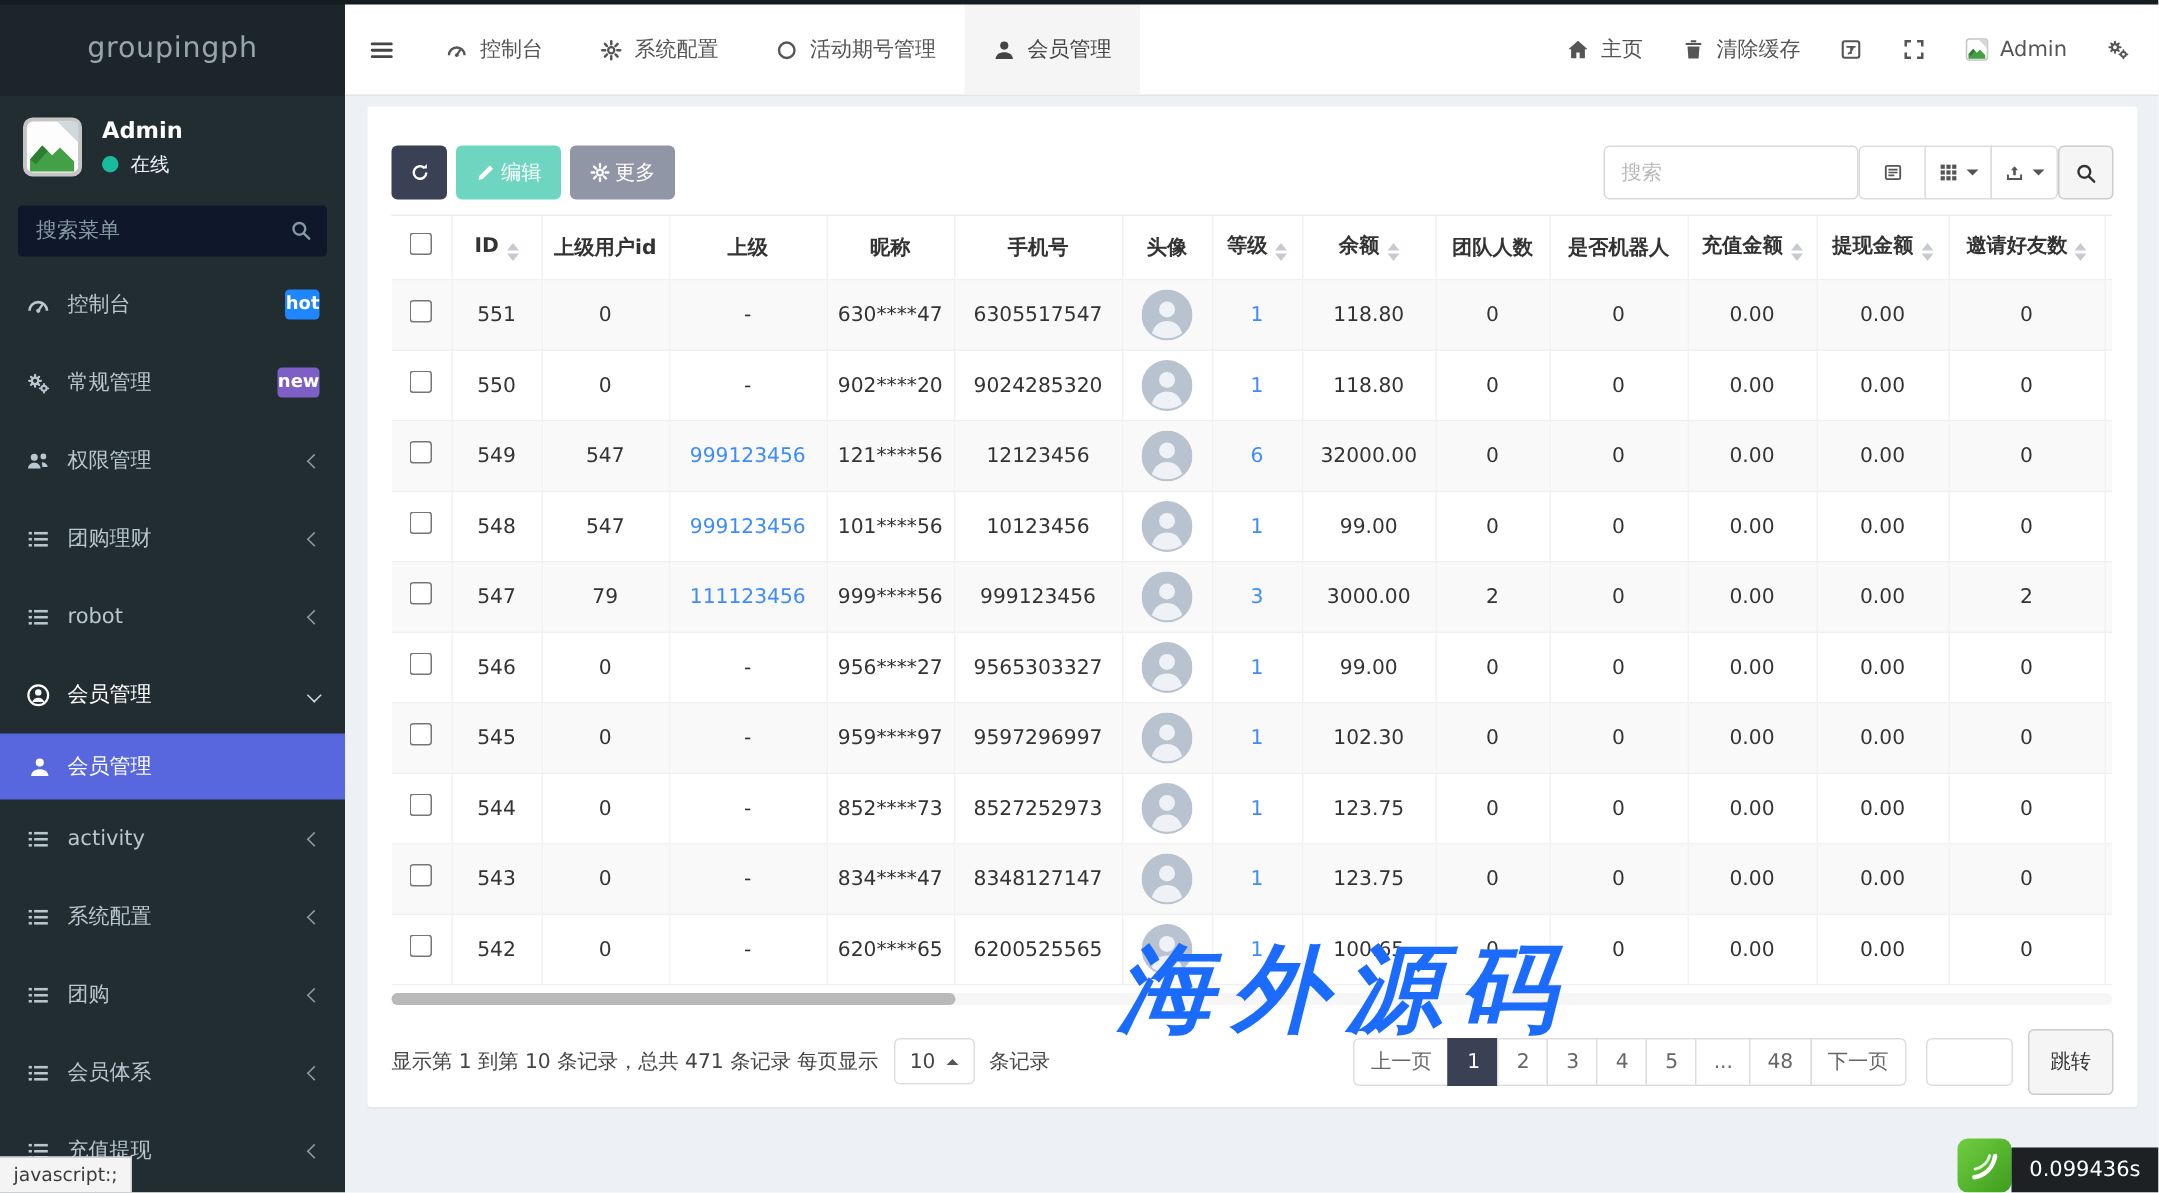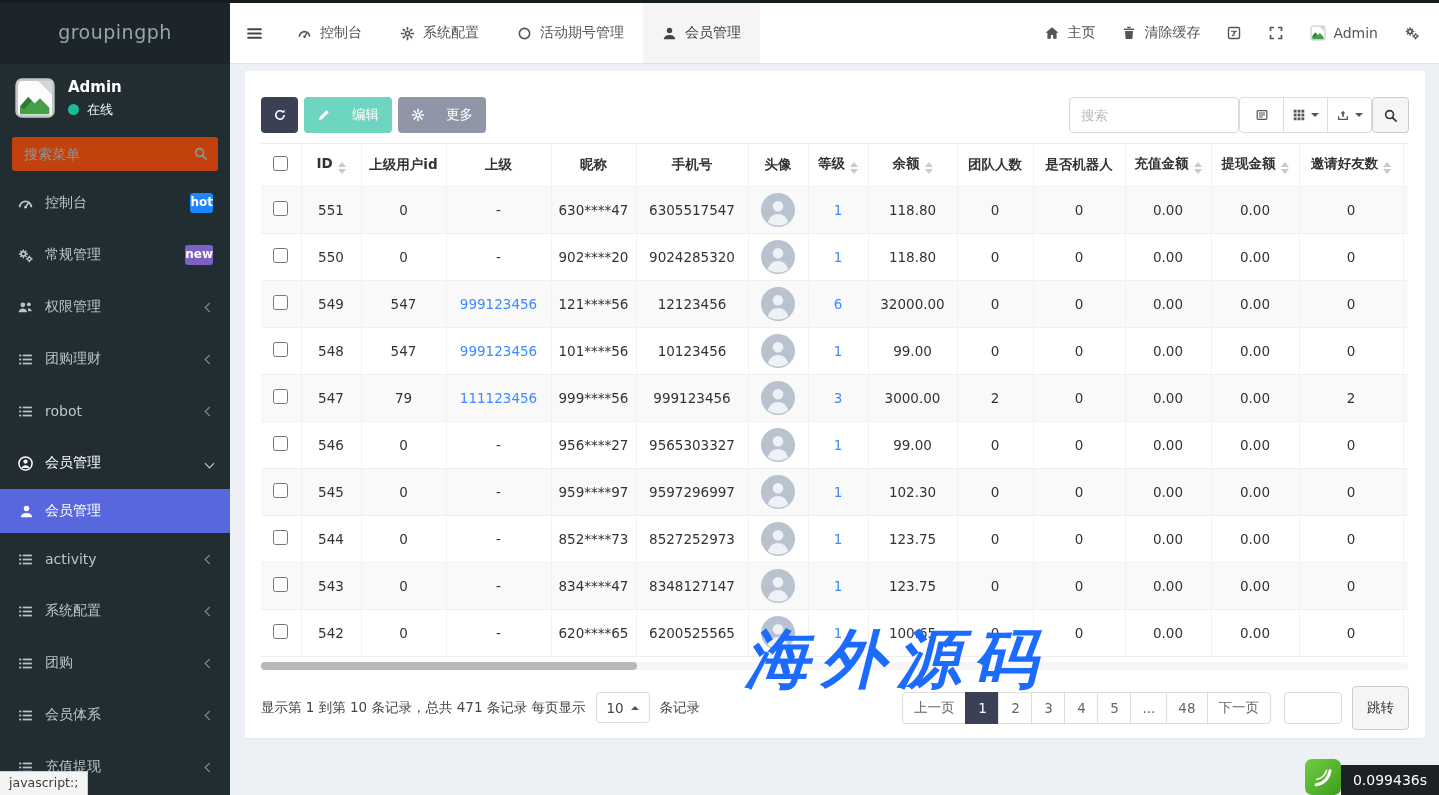--- a/index.html
+++ b/index.html
@@ -21,21 +21,21 @@
   .sidebar{position:absolute;left:0;top:0;bottom:0;width:230px;background:var(--sidebar-bg);z-index:20}
   .logo{height:64px;background:var(--logo-bg);display:flex;align-items:center;justify-content:center;
         color:#97a5ad;font-size:19px;font-weight:400;letter-spacing:.5px}
   .user-panel{display:flex;align-items:center;gap:12px;padding:13px 14px 8px}
   .user-avatar{width:42px;height:42px}
   .user-meta{display:flex;flex-direction:column;gap:5px}
   .user-name{color:#fff;font-weight:bold;font-size:15px}
   .user-status{display:flex;align-items:center;gap:8px;color:#eef3f5;font-size:13px}
   .dot{width:11px;height:11px;border-radius:50%;background:#18bc9c}
   .side-search{margin:10px 12px 6px;position:relative}
-  .side-search input{width:100%;height:34px;background:#c2410c;border:none;border-radius:3px;
+  .side-search input{width:100%;height:34px;background:#0f172a;border:none;border-radius:3px;
         color:#c9d4d9;padding:0 34px 0 12px;font-size:14px;font-family:inherit}
   .side-search input::placeholder{color:#8699a2}
   .side-search .ico{position:absolute;right:10px;top:9px;width:15px;height:15px;color:#8699a2}
   .menu{margin-top:2px}
   .menu-item{height:52px;display:flex;align-items:center;padding:0 17px;color:var(--sidebar-text);
         font-size:14px;cursor:pointer}
   .menu-item .ico{width:17px;height:17px;margin-right:11px;color:var(--sidebar-text)}
   .menu-item .lbl{flex:1}
   .menu-item.open{color:#fff}
   .menu-item.open .ico{color:#fff}
@@ -60,21 +60,21 @@
   .nav-link{display:flex;align-items:center;gap:7px;padding:0 13px;color:#555;font-size:14px;cursor:pointer}
   .nav-link .ico{width:16px;height:16px}
   .nav-avatar{width:22px;height:22px}
 
   
   .main{position:absolute;left:230px;top:65px;right:0;bottom:0;background:var(--content-bg);overflow:hidden}
   .card{margin:6px 14px 0 15px;height:667px;background:#fff;border-radius:2px;padding:16px;position:relative;
         box-shadow:0 1px 1px rgba(0,0,0,.04)}
   .toolbar{display:flex;justify-content:space-between;align-items:center;margin:10px 0 0}
   .tb-left{display:flex;gap:6px}
-  .btn{height:36px;border:none;border-radius:4px;color:#fff;display:inline-flex;align-items:center;gap:21px;
+  .btn{height:36px;border:none;border-radius:4px;color:#fff;display:inline-flex;align-items:center;gap:3px;
         font-size:13.5px;padding:0 13px;cursor:pointer;font-family:inherit}
   .btn .ico{width:14px;height:14px}
   .btn-refresh{width:37px;padding:0;justify-content:center;background:var(--dark-btn)}
   .btn-edit{background:var(--teal);opacity:.8}
   .btn-more{background:var(--gray-btn)}
   .tb-right{display:flex;align-items:center;gap:0}
   .search-input{width:170px;height:36px;border:1px solid #d9d9d9;border-radius:4px;padding:0 11px;
         font-size:13.5px;color:#333;font-family:inherit}
   .search-input::placeholder{color:#b9b9b9}
   .tool-group{display:flex}

